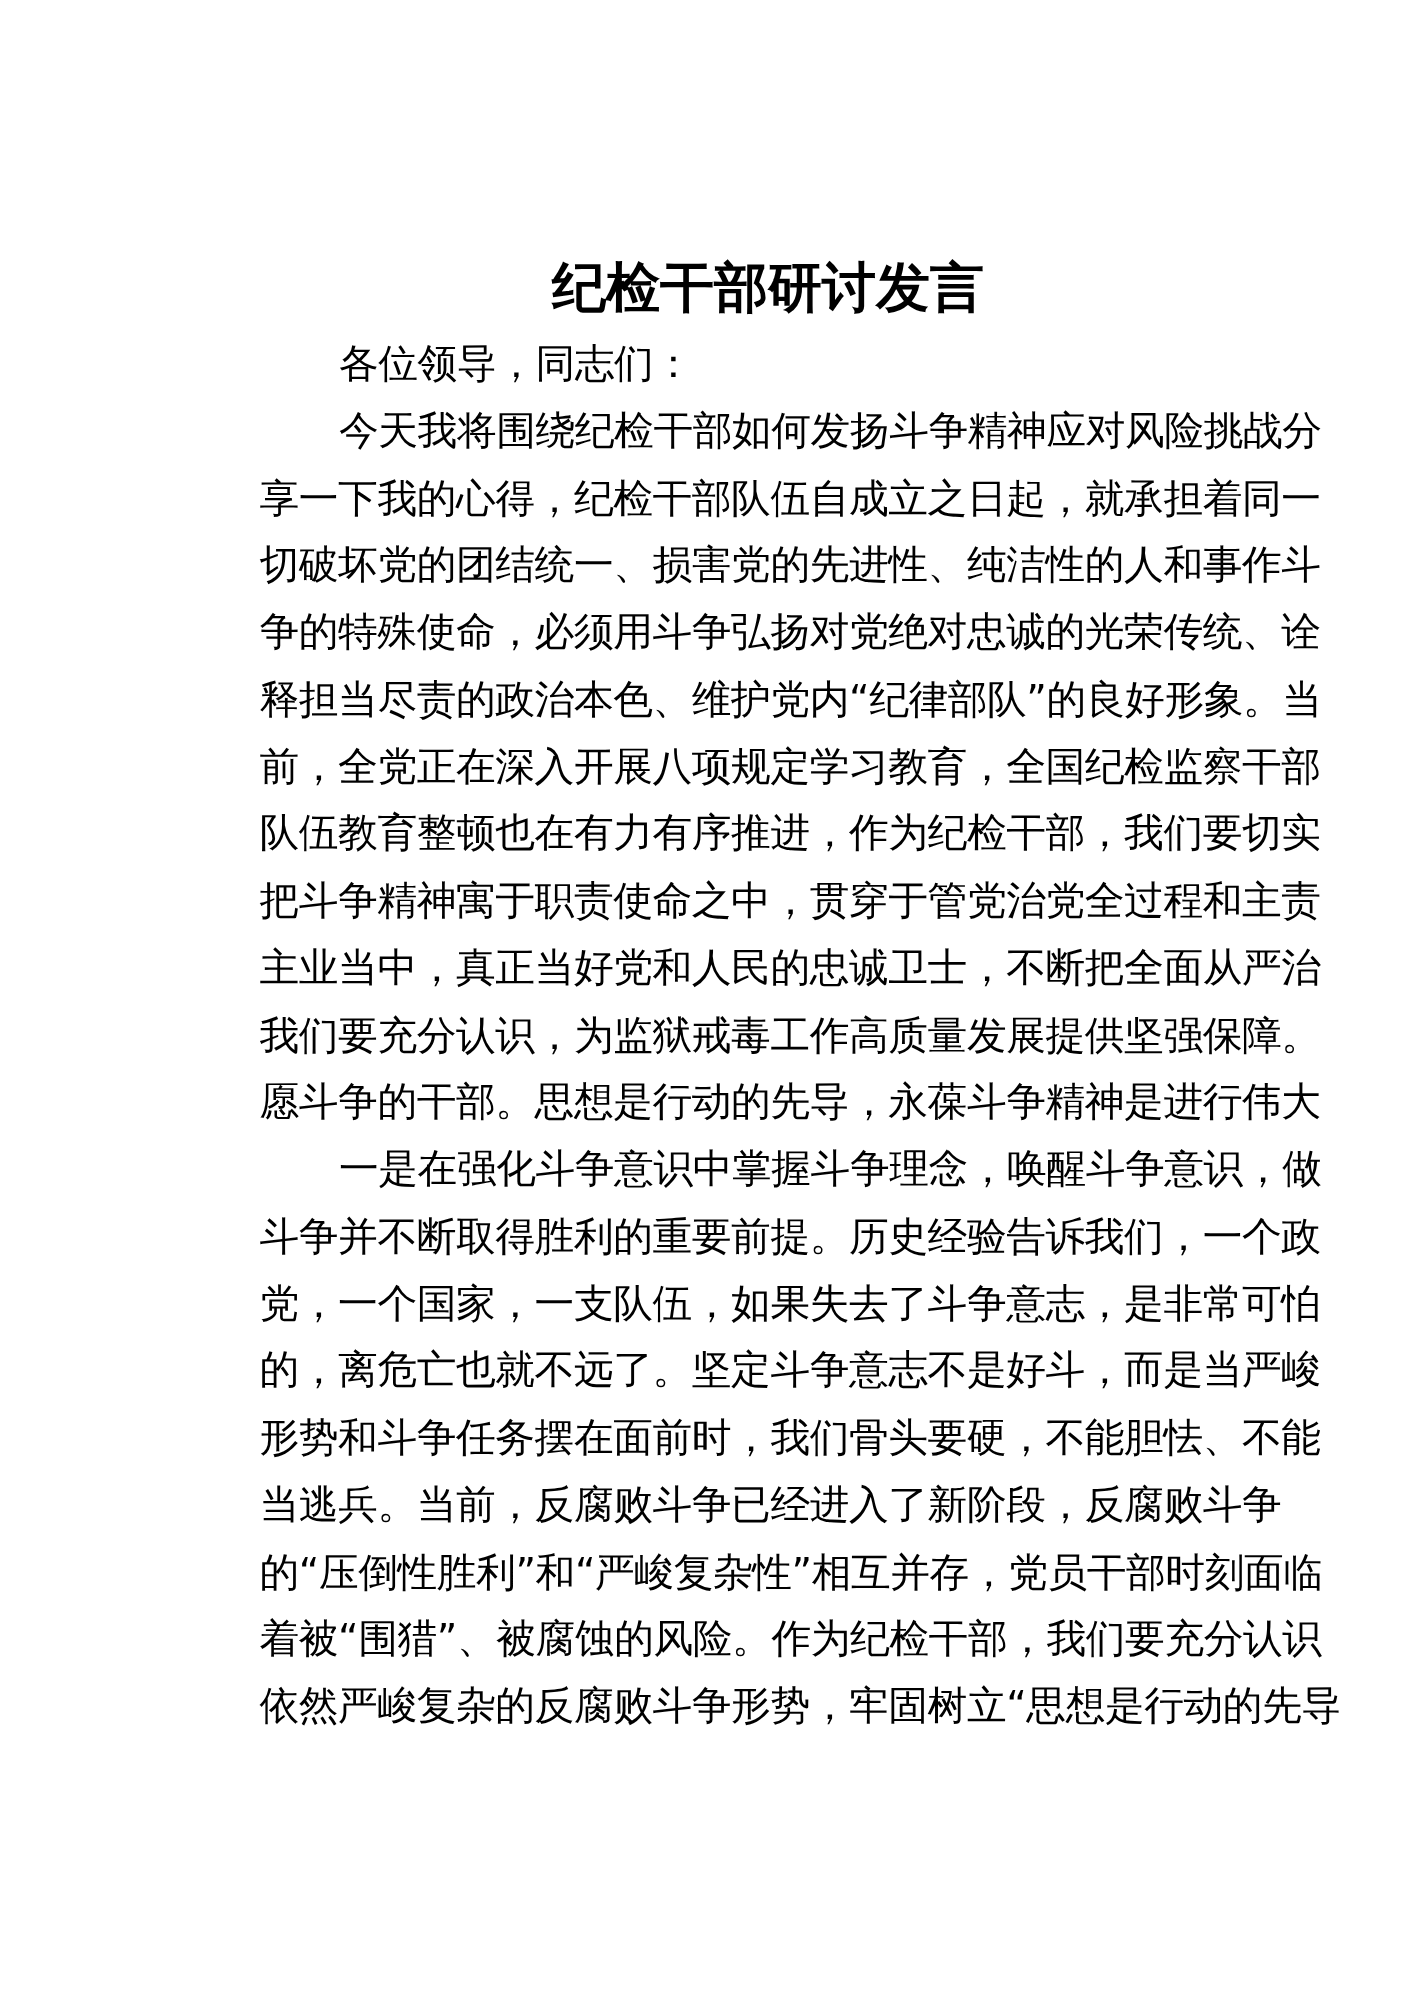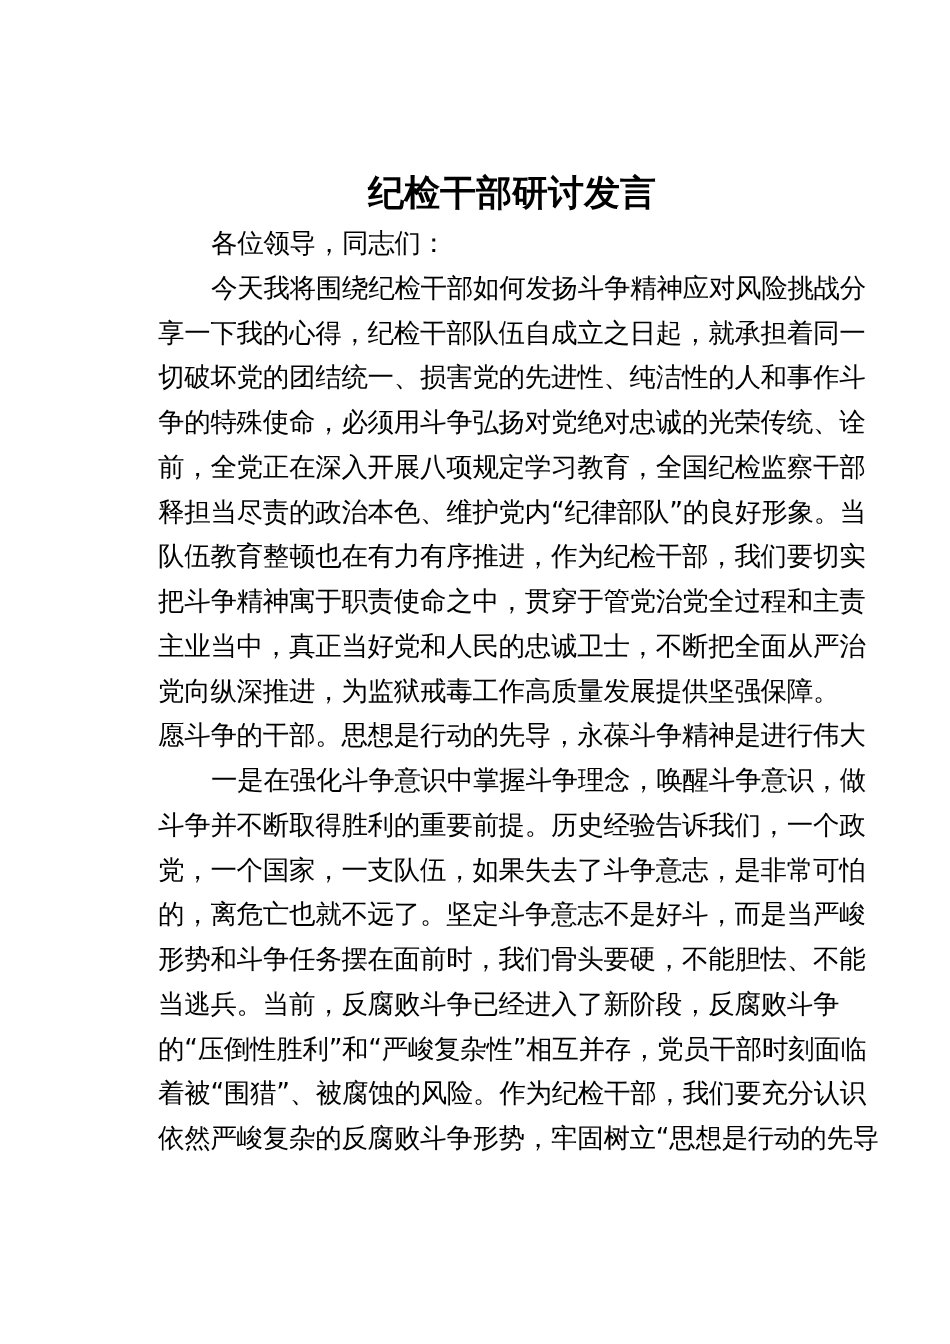--- a/index.html
+++ b/index.html
@@ -28,21 +28,21 @@
     width: 712px;
     margin: 0;
     text-align: center;
     font-size: 36px;
     font-weight: 700;
     line-height: 50px;
     white-space: nowrap;
   }
   .text-area {
     position: absolute;
-    left: 122px;
+    left: 137px;
     top: 221px;
     width: 712px;
   }
   .line {
     height: 44.75px;
     line-height: 44.75px;
     font-size: 26.5px;
     letter-spacing: -0.3px;
     white-space: nowrap;
   }
@@ -54,26 +54,26 @@
 <body>
 
 <div class="page">
   <h1 class="doc-title">纪检干部研讨发言</h1>
   <div class="text-area" id="text-area">
       <div class="line indent">各位领导，同志们：</div>
       <div class="line indent">今天我将围绕纪检干部如何发扬斗争精神应对风险挑战分</div>
       <div class="line">享一下我的心得，纪检干部队伍自成立之日起，就承担着同一</div>
       <div class="line">切破坏党的团结统一、损害党的先进性、纯洁性的人和事作斗</div>
       <div class="line">争的特殊使命，必须用斗争弘扬对党绝对忠诚的光荣传统、诠</div>
+      <div class="line">释担当尽责的政治本色、维护党内“纪律部队”的良好形象。当</div>
       <div class="line">前，全党正在深入开展八项规定学习教育，全国纪检监察干部</div>
-      <div class="line">释担当尽责的政治本色、维护党内“纪律部队”的良好形象。当</div>
       <div class="line">队伍教育整顿也在有力有序推进，作为纪检干部，我们要切实</div>
       <div class="line">把斗争精神寓于职责使命之中，贯穿于管党治党全过程和主责</div>
       <div class="line">主业当中，真正当好党和人民的忠诚卫士，不断把全面从严治</div>
-      <div class="line">党向纵深推进，为监狱戒毒工作高质量发展提供坚强保障。</div>
+      <div class="line">我们要充分认识，为监狱戒毒工作高质量发展提供坚强保障。</div>
       <div class="line">愿斗争的干部。思想是行动的先导，永葆斗争精神是进行伟大</div>
       <div class="line indent">一是在强化斗争意识中掌握斗争理念，唤醒斗争意识，做</div>
       <div class="line">斗争并不断取得胜利的重要前提。历史经验告诉我们，一个政</div>
       <div class="line">党，一个国家，一支队伍，如果失去了斗争意志，是非常可怕</div>
       <div class="line">的，离危亡也就不远了。坚定斗争意志不是好斗，而是当严峻</div>
       <div class="line">形势和斗争任务摆在面前时，我们骨头要硬，不能胆怯、不能</div>
       <div class="line">当逃兵。当前，反腐败斗争已经进入了新阶段，反腐败斗争</div>
       <div class="line">的“压倒性胜利”和“严峻复杂性”相互并存，党员干部时刻面临</div>
       <div class="line">着被“围猎”、被腐蚀的风险。作为纪检干部，我们要充分认识</div>
       <div class="line">依然严峻复杂的反腐败斗争形势，牢固树立“思想是行动的先导</div>

